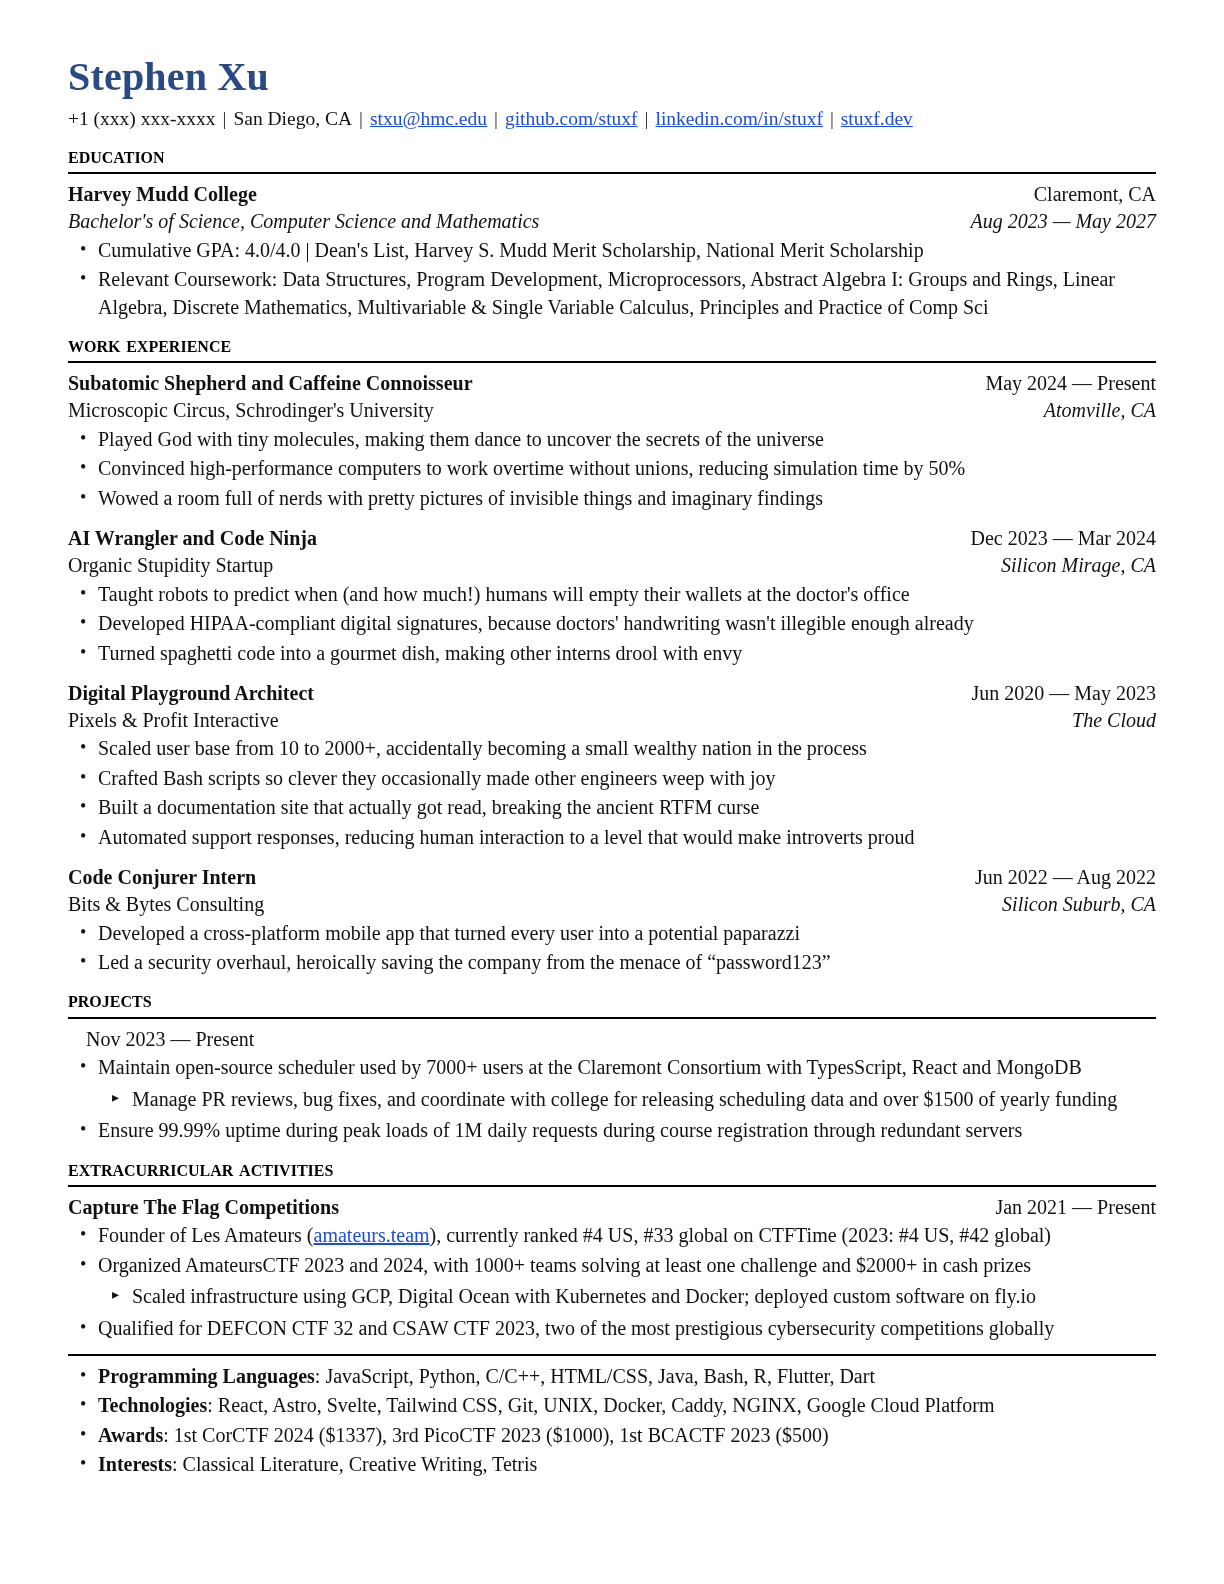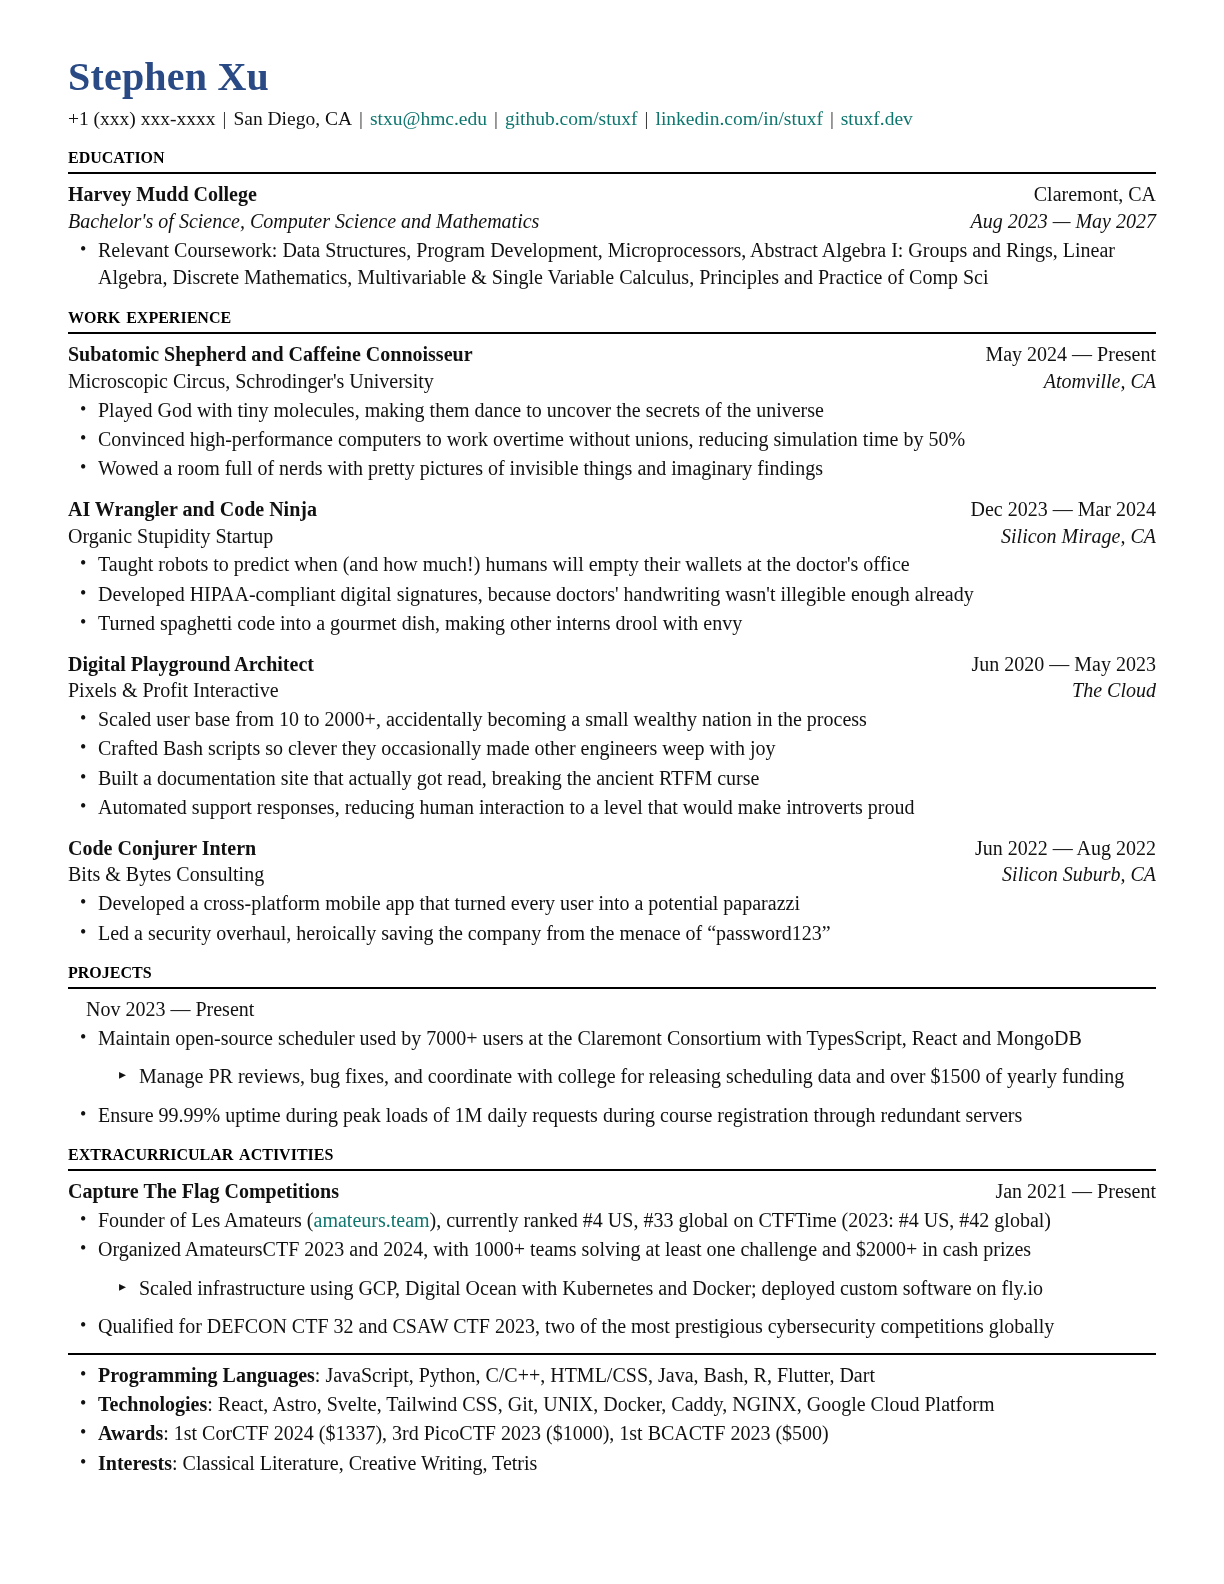--- a/index.html
+++ b/index.html
@@ -36,21 +36,22 @@
     line-height: 1.35;
     color: #111111;
     margin-bottom: 10px;
     white-space: nowrap;
   }
   .contact .sep {
     color: #333333;
     padding: 0 7px;
   }
   .link {
-    color: #0f766e;
+    color: #1d4ed8;
+    text-decoration: underline;
   }
 
   
   .section { margin-top: 12px; }
   .section-title {
     color: #000000;
     font-size: 23px;
     font-weight: bold;
     font-variant: small-caps;
     text-transform: lowercase;
@@ -113,21 +114,21 @@
   ul.bullets > li::before {
     content: "\2022";
     position: absolute;
     left: 12px;
     top: -1px;
     font-size: 18px;
     line-height: 1.45;
   }
   ul.subbullets {
     list-style: none;
-    margin: 11px;
+    margin: 4px;
     padding: 0;
   }
   ul.subbullets > li {
     position: relative;
     font-size: 20px;
     line-height: 1.37;
     padding-left: 30px;
     margin-top: 2px;
   }
   ul.subbullets > li::before {
@@ -157,20 +158,21 @@
         <div class="entry">
           <div class="entry-row">
             <div class="entry-left-bold">Harvey Mudd College</div>
             <div class="entry-right-plain">Claremont, CA</div>
           </div>
           <div class="entry-row">
             <div class="entry-left-italic">Bachelor's of Science, Computer Science and Mathematics</div>
             <div class="entry-right-italic">Aug 2023 — May 2027</div>
           </div>
           <ul class="bullets">
+            <li><span>Cumulative GPA: 4.0/4.0 | Dean's List, Harvey S. Mudd Merit Scholarship, National Merit Scholarship</span></li>
             <li><span>Relevant Coursework: Data Structures, Program Development, Microprocessors, Abstract Algebra I: Groups and Rings, Linear Algebra, Discrete Mathematics, Multivariable &amp; Single Variable Calculus, Principles and Practice of Comp Sci</span></li>
           </ul>
         </div>
       </div>
       <div class="section">
         <div class="section-title">Work Experience</div>
         <div class="section-rule"></div>
         <div class="entry">
           <div class="entry-row">
             <div class="entry-left-bold">Subatomic Shepherd and Caffeine Connoisseur</div>

